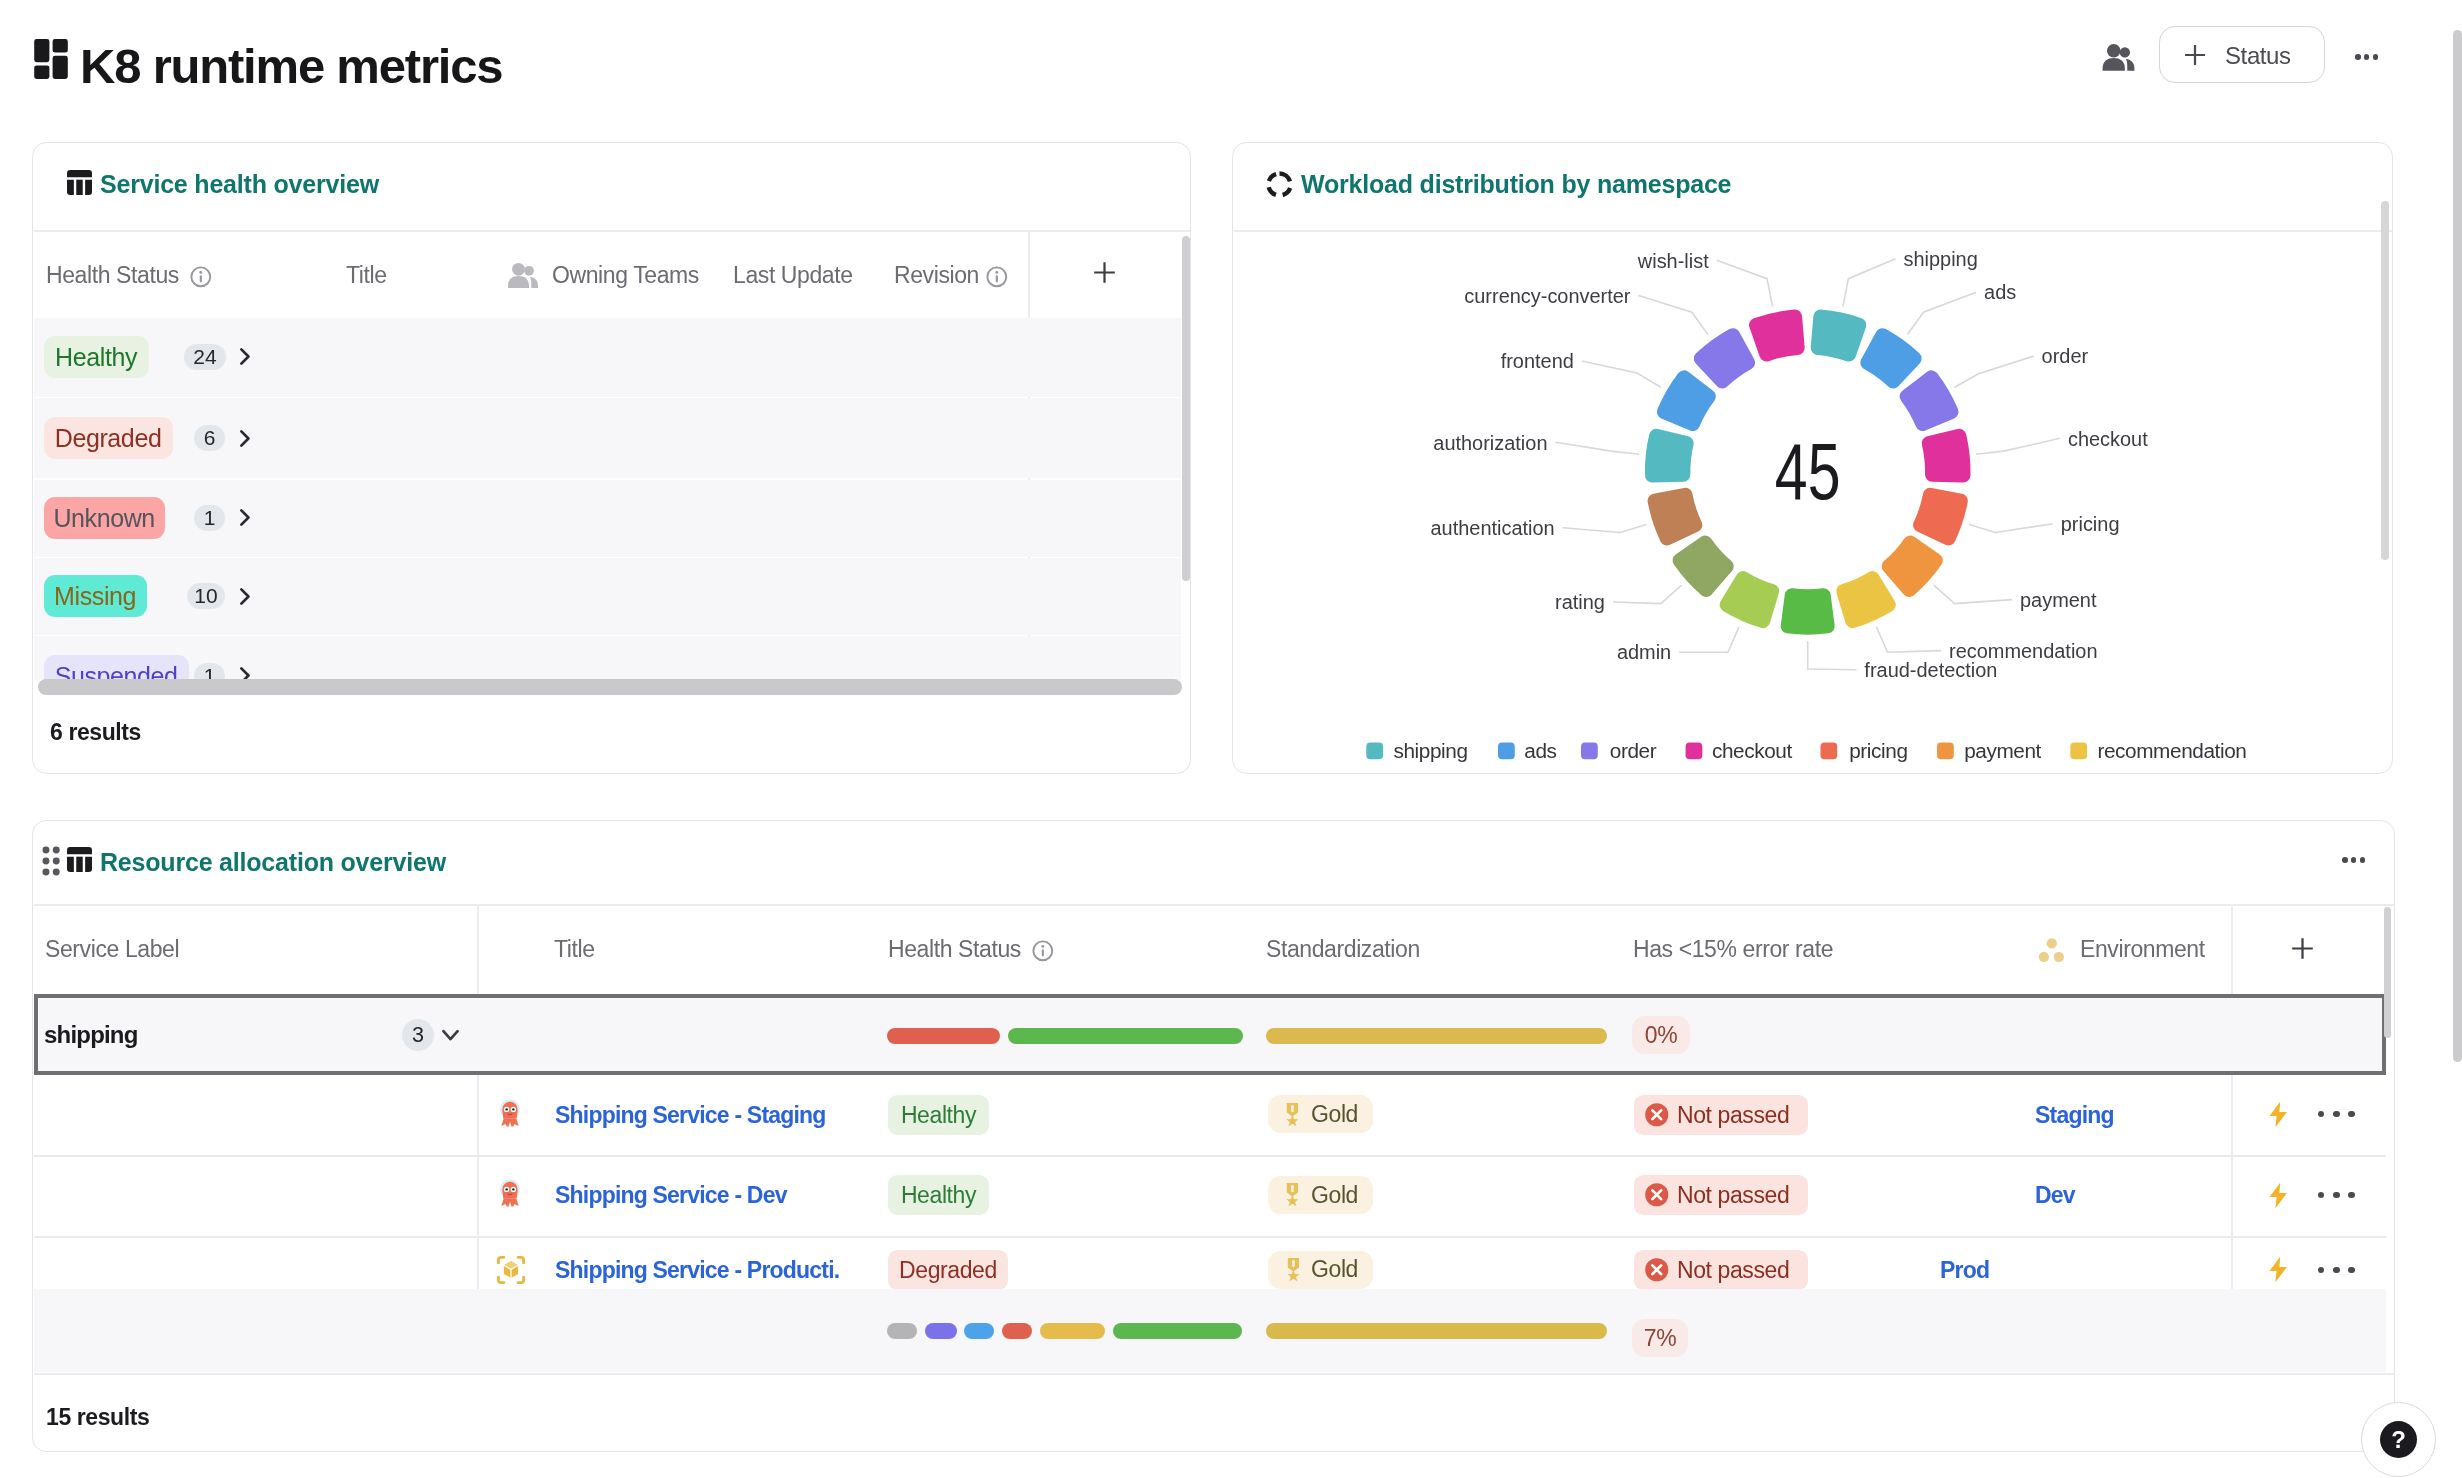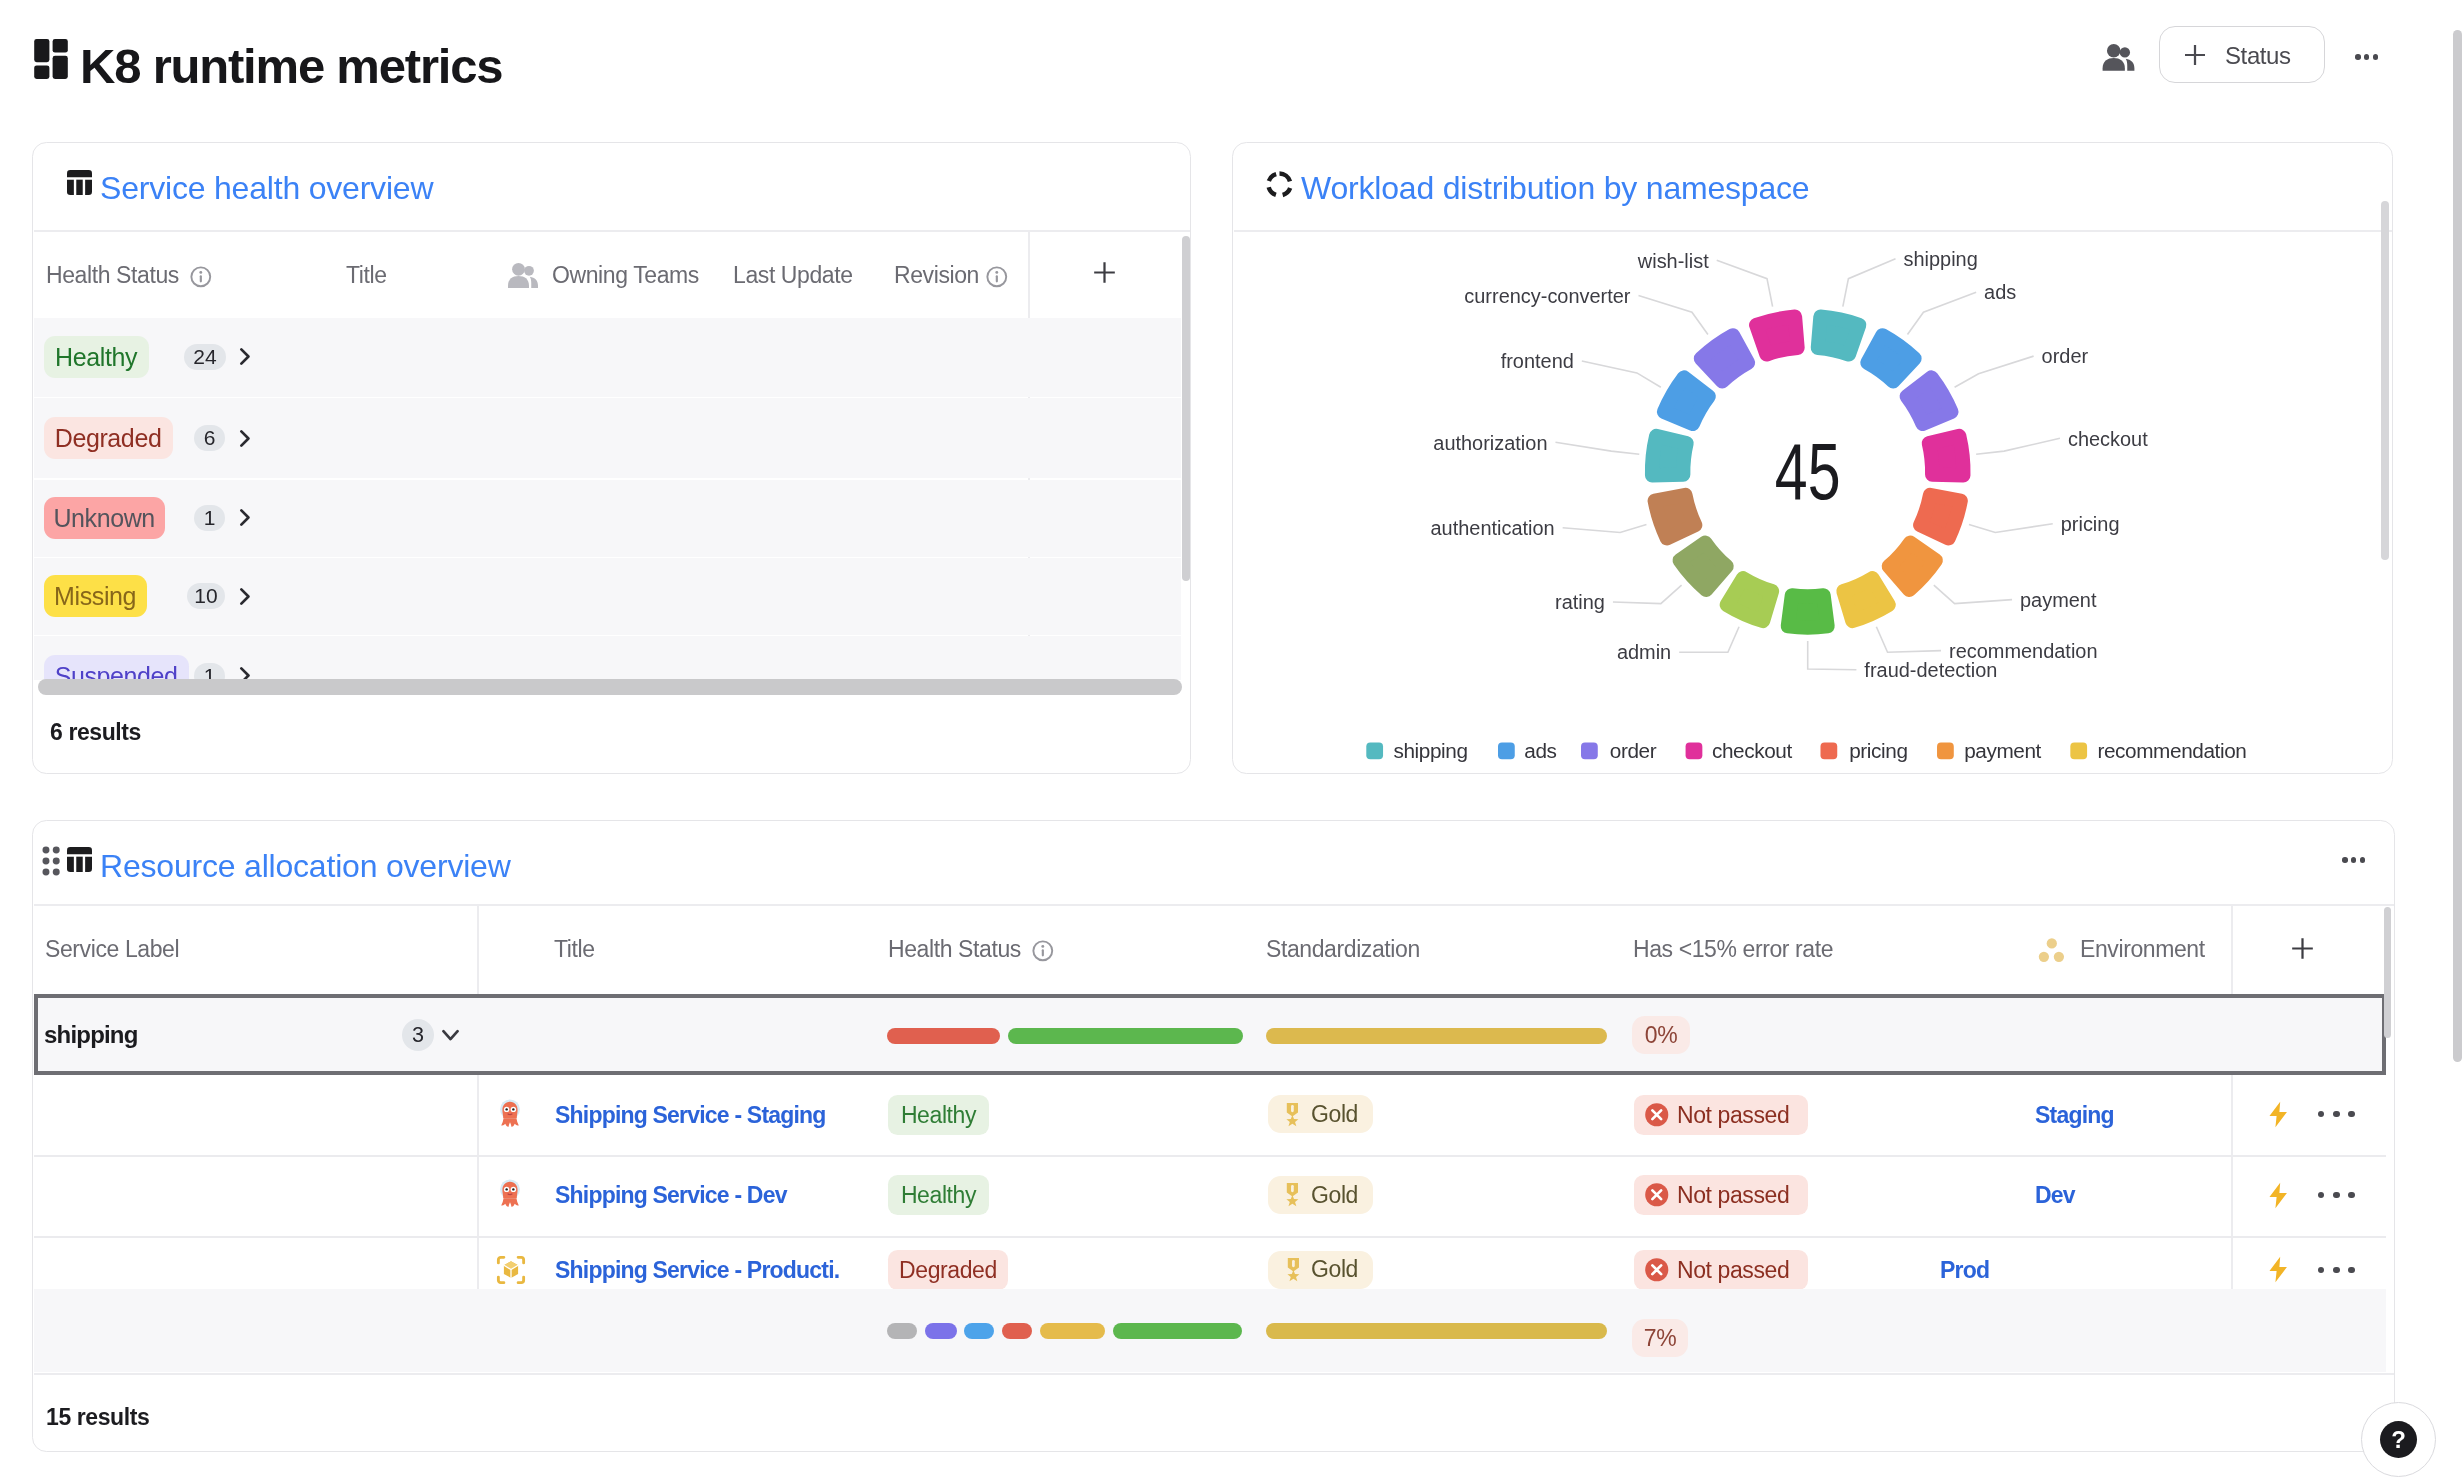--- a/index.html
+++ b/index.html
@@ -1,20 +1,20 @@
 <!DOCTYPE html>
 <html style="font-size:12.8px"><head><meta charset="utf-8"><style>
 *{margin:0;padding:0;box-sizing:border-box}
 body{width:2462px;height:1479px;background:#fff;font-family:"Liberation Sans",sans-serif;color:#1f1f24;position:relative;overflow:hidden}
 .abs{position:absolute}
 .card{position:absolute;background:#fff;border:1.6px solid #e5e5e8;border-radius:14.4px}
 .hsep{position:absolute;height:1.6px;background:#ececef}
 .vsep{position:absolute;width:1.6px;background:#ececef}
 .colhdr{position:absolute;font-size:23px;letter-spacing:-0.4px;color:#6b6b72;white-space:nowrap}
-.cardtitle{position:absolute;font-size:32px;font-weight:normal;color:#3b82f6;white-space:nowrap;letter-spacing:-0.2px}
+.cardtitle{position:absolute;font-size:25px;font-weight:bold;color:#0f766e;white-space:nowrap;letter-spacing:-0.2px}
 .rowband{position:absolute;background:#f7f7f9}
 .pill{position:absolute;border-radius:11.2px;font-size:25px;letter-spacing:-0.4px;display:flex;align-items:center;justify-content:center;white-space:nowrap}
 .badge{position:absolute;background:#e3e6ea;border-radius:798px;color:#26262c;font-size:21px;display:flex;align-items:center;justify-content:center}
 .spill{position:absolute;border-radius:12.8px;font-size:23px;letter-spacing:-0.4px;display:flex;align-items:center;white-space:nowrap;justify-content:center}
 .spill.lft{justify-content:flex-start;padding-left:43px}
 .blink{position:absolute;color:#2b63d9;font-size:23px;font-weight:bold;white-space:nowrap;letter-spacing:-0.8px}
 .bar{position:absolute;height:16px;border-radius:8px}
 .dots3{position:absolute;display:flex;gap:8.8px;align-items:center}
 .dots3 i{width:6.4px;height:6.4px;border-radius:50%;background:#4a4a50;display:block}
 .dots3.sm{gap:3.2px}
@@ -92,21 +92,21 @@
 <svg class="abs" style="left:201px;top:113px" width="19" height="19" viewBox="0 0 24 24">
       <path d="M8 3 L17 12 L8 21" fill="none" stroke="#2a2a30" stroke-width="3.4" stroke-linecap="round" stroke-linejoin="round"></path>
     </svg>
 <div class="rowband" style="left:0;top:164px;width:1147px;height:77px"></div>
 <div class="pill" style="left:9.6px;top:181px;width:121px;height:42px;background:#fca5a5;color:#54545c">Unknown</div>
 <div class="badge" style="left:160px;top:189px;width:31px;height:25.5px">1</div>
 <svg class="abs" style="left:201px;top:192px" width="19" height="19" viewBox="0 0 24 24">
       <path d="M8 3 L17 12 L8 21" fill="none" stroke="#2a2a30" stroke-width="3.4" stroke-linecap="round" stroke-linejoin="round"></path>
     </svg>
 <div class="rowband" style="left:0;top:242px;width:1147px;height:77px"></div>
-<div class="pill" style="left:9.6px;top:259px;width:103px;height:42px;background:#fde047;color:#87661a">Missing</div>
+<div class="pill" style="left:9.6px;top:259px;width:103px;height:42px;background:#5eead4;color:#87661a">Missing</div>
 <div class="badge" style="left:153px;top:267px;width:38px;height:25.5px">10</div>
 <svg class="abs" style="left:201px;top:271px" width="19" height="19" viewBox="0 0 24 24">
       <path d="M8 3 L17 12 L8 21" fill="none" stroke="#2a2a30" stroke-width="3.4" stroke-linecap="round" stroke-linejoin="round"></path>
     </svg>
 <div class="rowband" style="left:0;top:320px;width:1147px;height:44px"></div>
 <div class="pill" style="left:9.6px;top:339px;width:145px;height:42px;background:#e6e4fb;color:#4f41c8">Suspended</div>
 <div class="badge" style="left:160px;top:347px;width:31px;height:25.5px">1</div>
 <svg class="abs" style="left:201px;top:350px" width="19" height="19" viewBox="0 0 24 24">
       <path d="M8 3 L17 12 L8 21" fill="none" stroke="#2a2a30" stroke-width="3.4" stroke-linecap="round" stroke-linejoin="round"></path>
     </svg>

